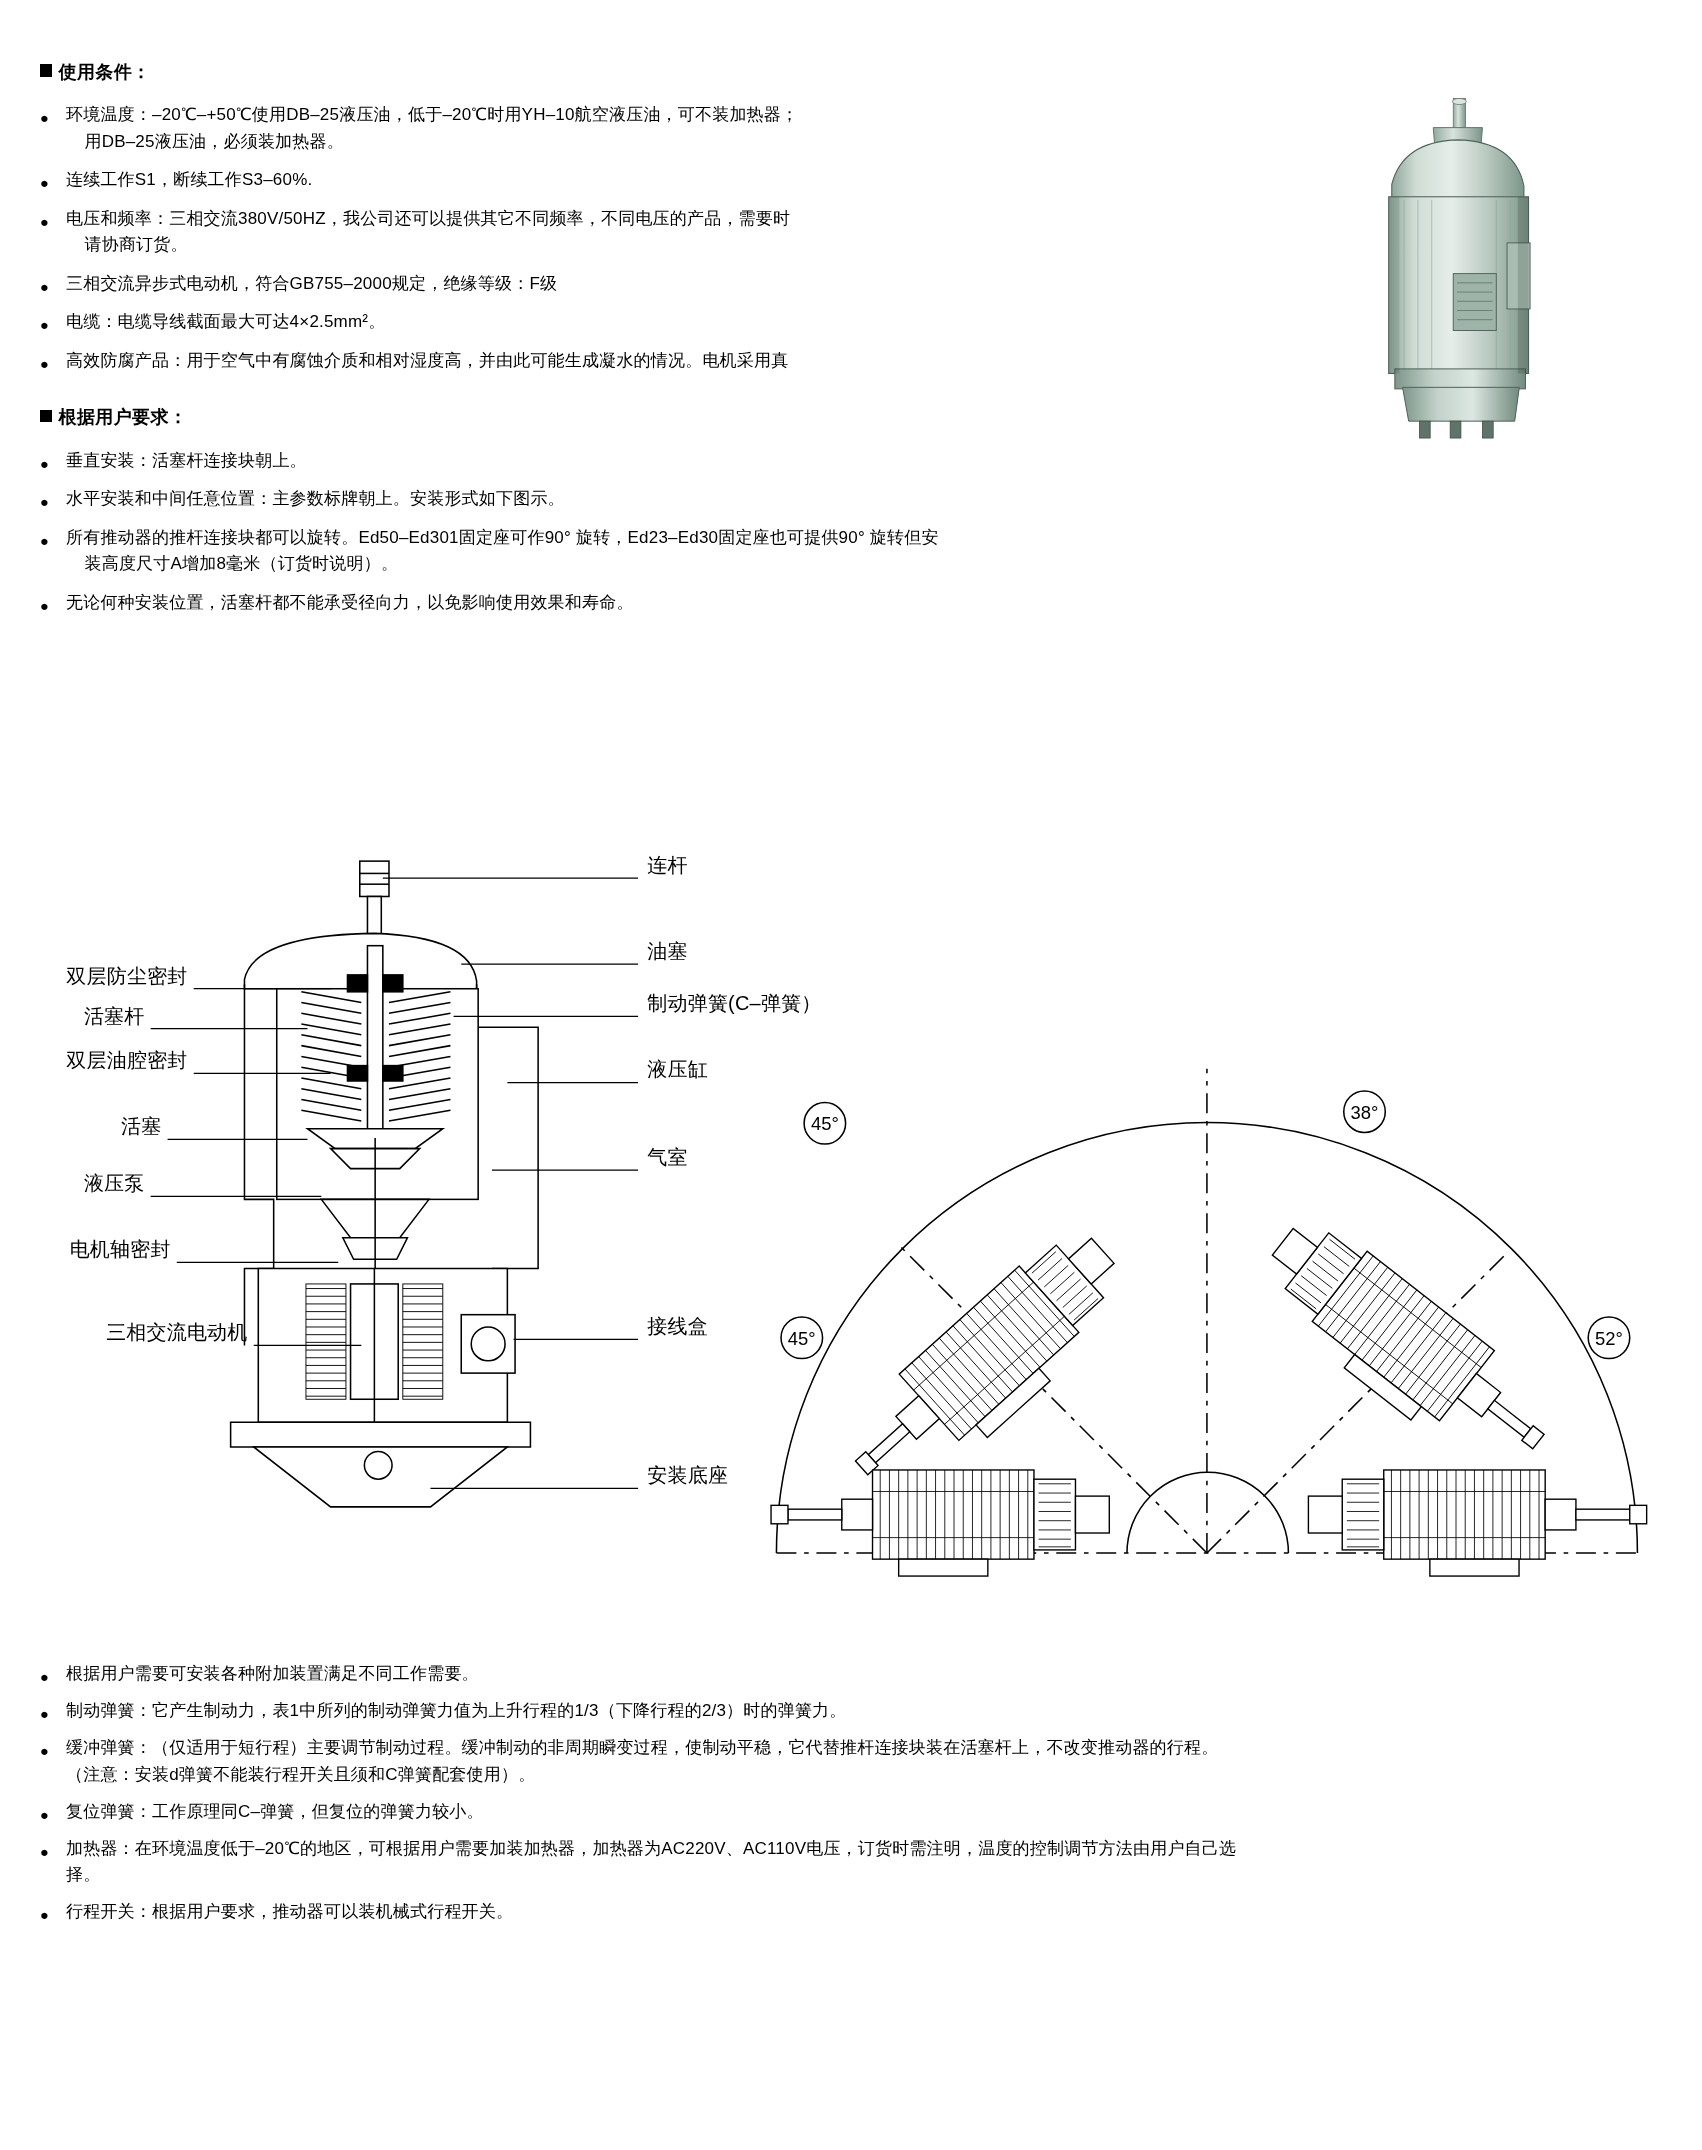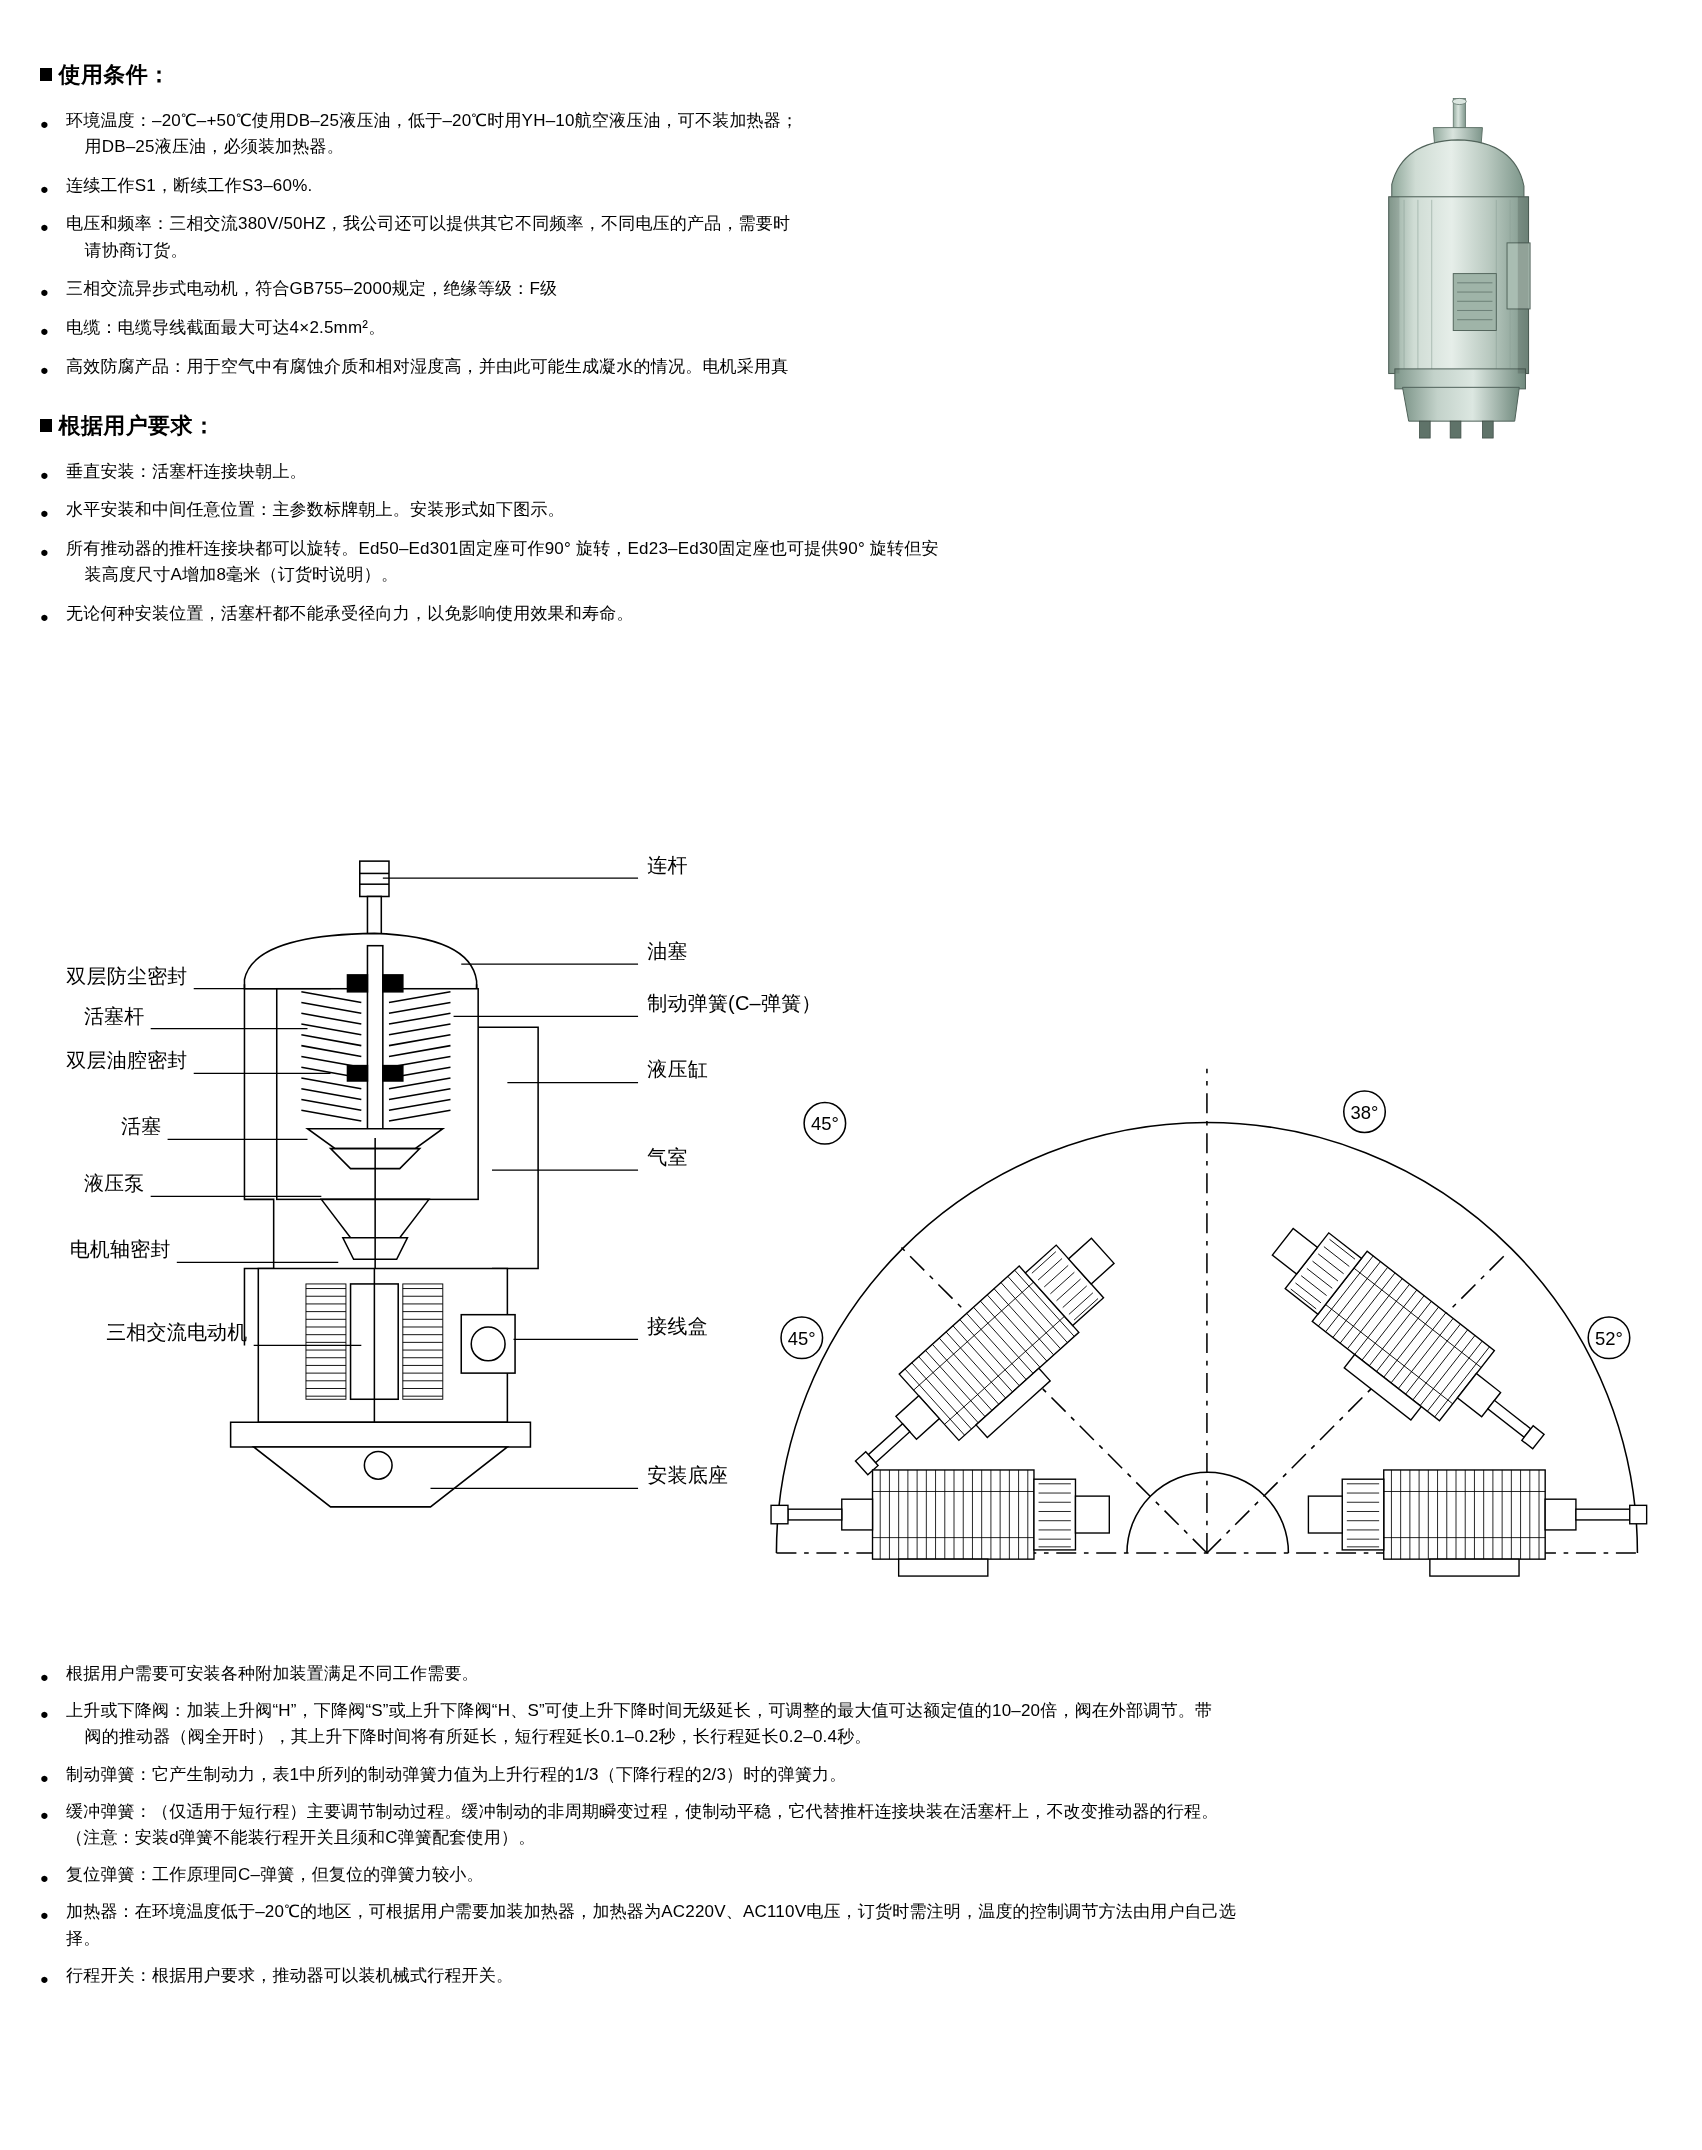--- a/index.html
+++ b/index.html
@@ -24,21 +24,21 @@
   }
   .content {
     position: absolute;
     left: 40px;
     top: 60px;
     width: 1622px;
   }
 
   
   .section-head {
-    font-size: 22px;
+    font-size: 18px;
     font-weight: bold;
     line-height: 1.4;
     margin: 0 0 17px 0;
     letter-spacing: 0.4px;
   }
   .section-head .sq {
     display: inline-block;
     width: 12.3px;
     height: 12.3px;
     background: #000;
@@ -418,24 +418,20 @@
       </g>
     </svg>
   </div>
 
   <div class="lower-block">
 
     <p class="bullet">
       <span>根据用户需要可安装各种附加装置满足不同工作需要。</span>
     </p>
     <p class="bullet">
-      <span>上升或下降阀：加装上升阀“H”，下降阀“S”或上升下降阀“H、S”可使上升下降时间无级延长，可调整的最大值可达额定值的10–20倍，阀在外部调节。带</span>
-      <span class="ind" style="padding-left:18.5px">阀的推动器（阀全开时），其上升下降时间将有所延长，短行程延长0.1–0.2秒，长行程延长0.2–0.4秒。</span>
-    </p>
-    <p class="bullet">
       <span>制动弹簧：它产生制动力，表1中所列的制动弹簧力值为上升行程的1/3（下降行程的2/3）时的弹簧力。</span>
     </p>
     <p class="bullet">
       <span>缓冲弹簧：（仅适用于短行程）主要调节制动过程。缓冲制动的非周期瞬变过程，使制动平稳，它代替推杆连接块装在活塞杆上，不改变推动器的行程。</span>
       <span class="ind">（注意：安装d弹簧不能装行程开关且须和C弹簧配套使用）。</span>
     </p>
     <p class="bullet">
       <span>复位弹簧：工作原理同C–弹簧，但复位的弹簧力较小。</span>
     </p>
     <p class="bullet">

